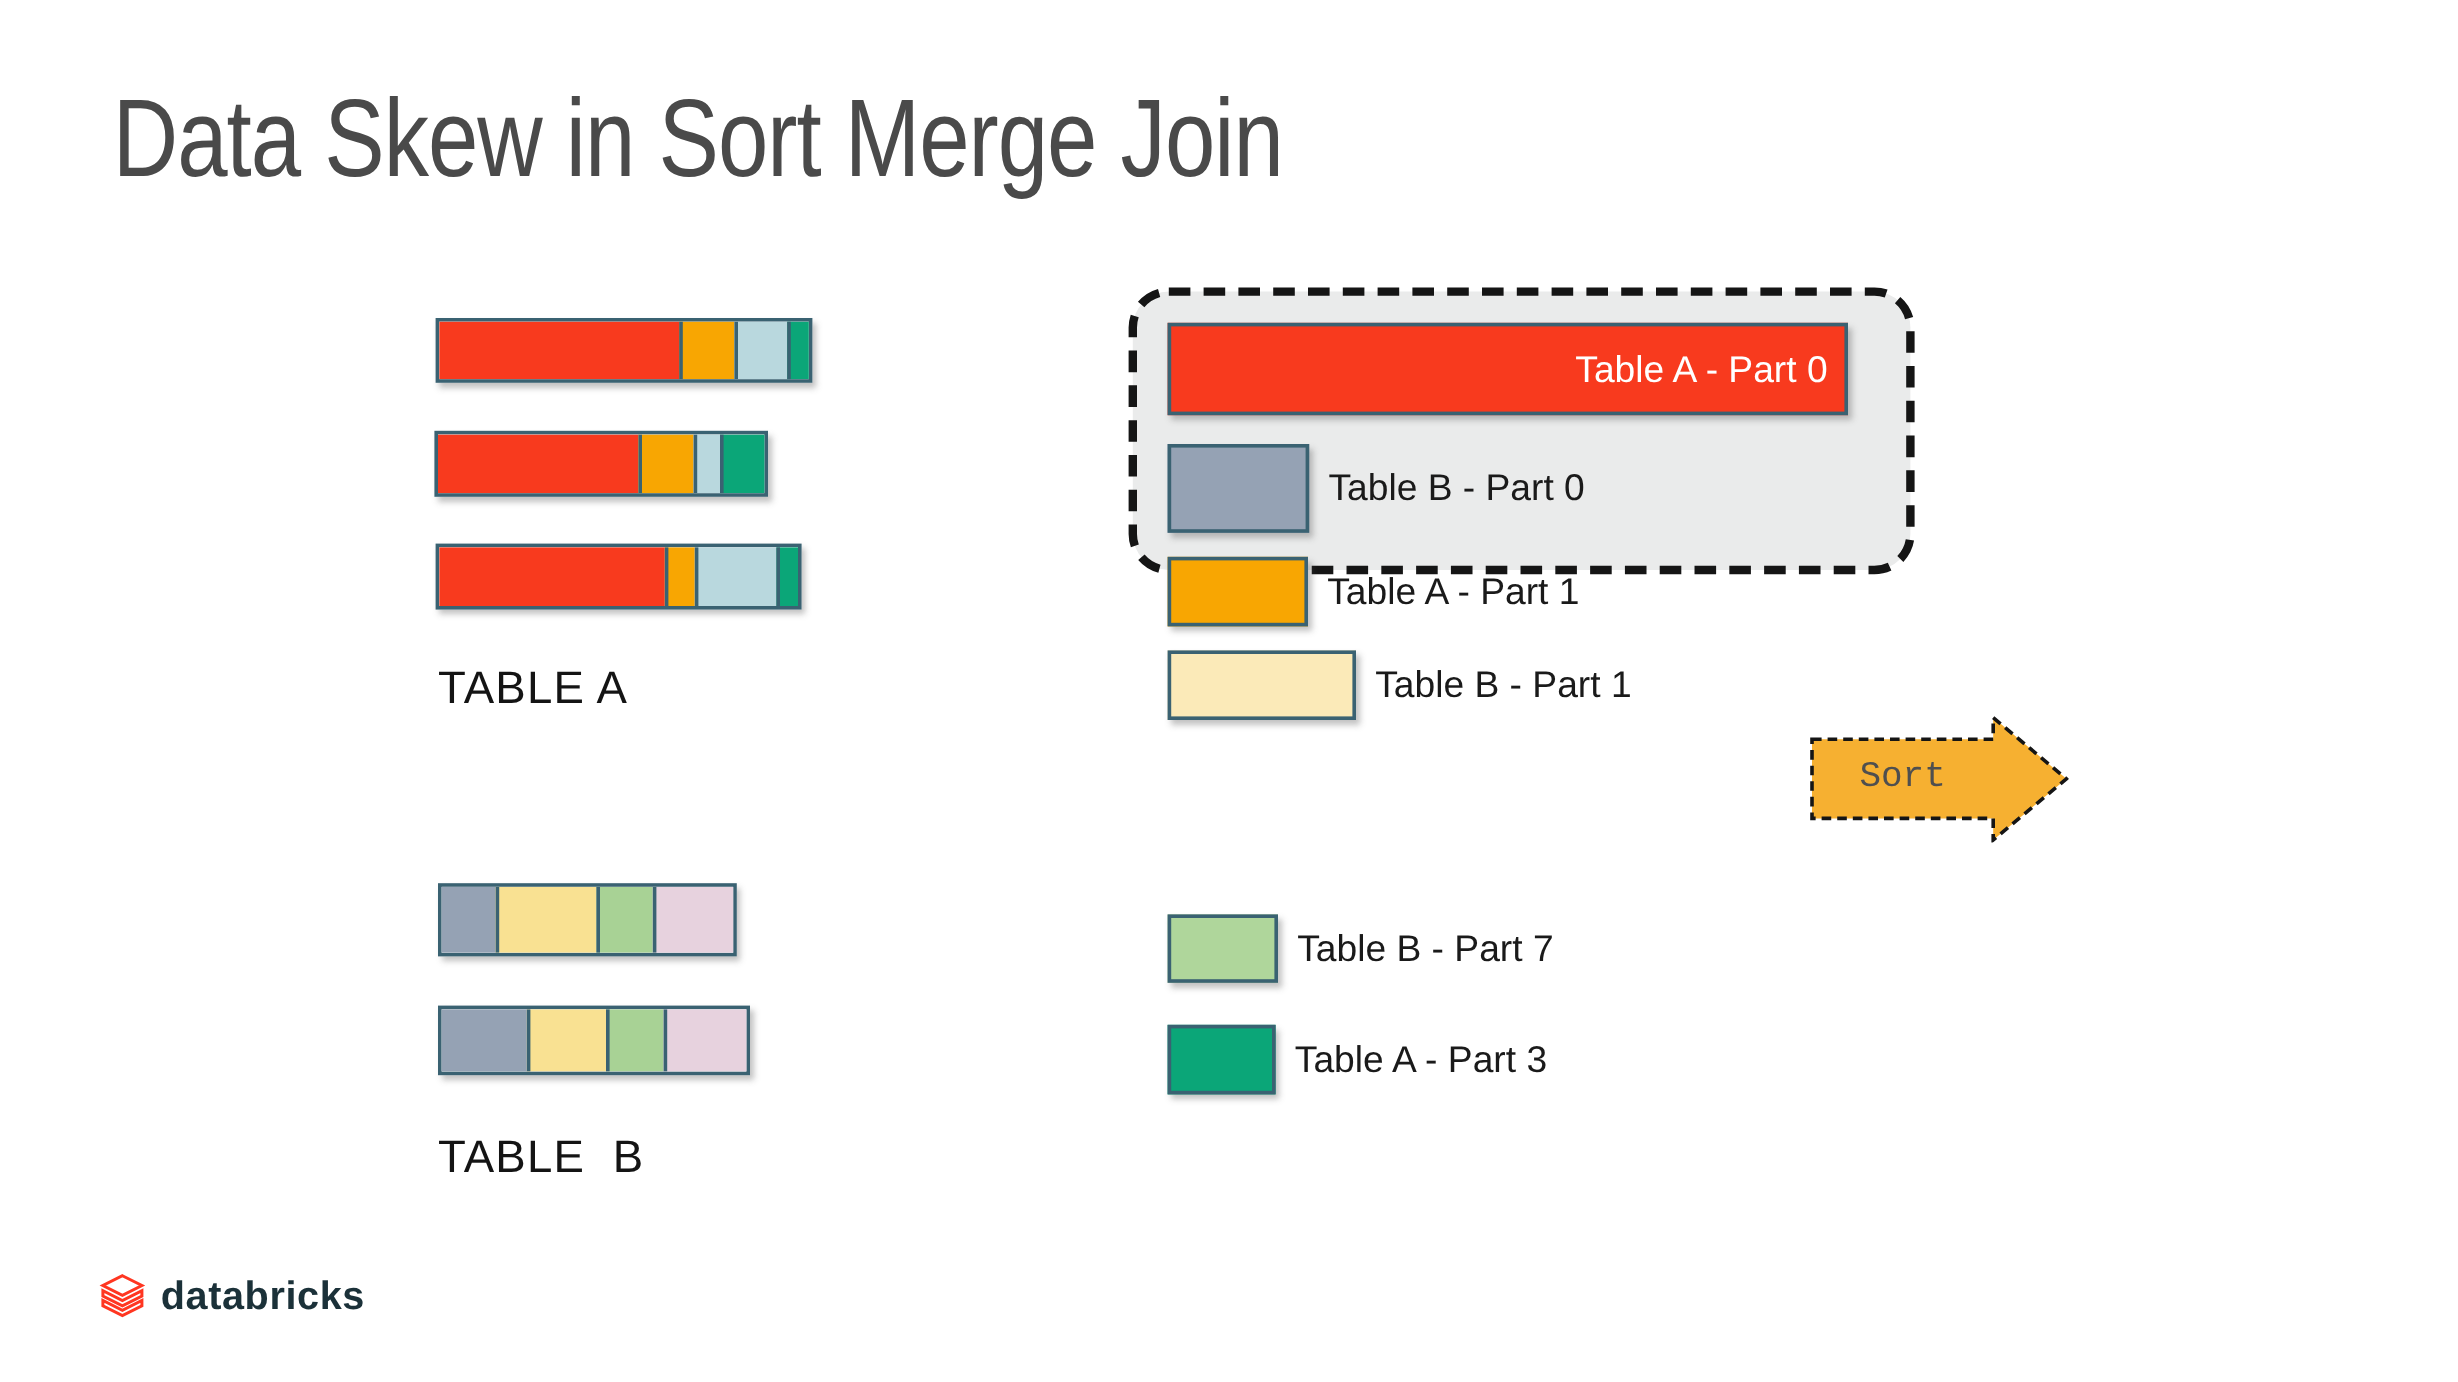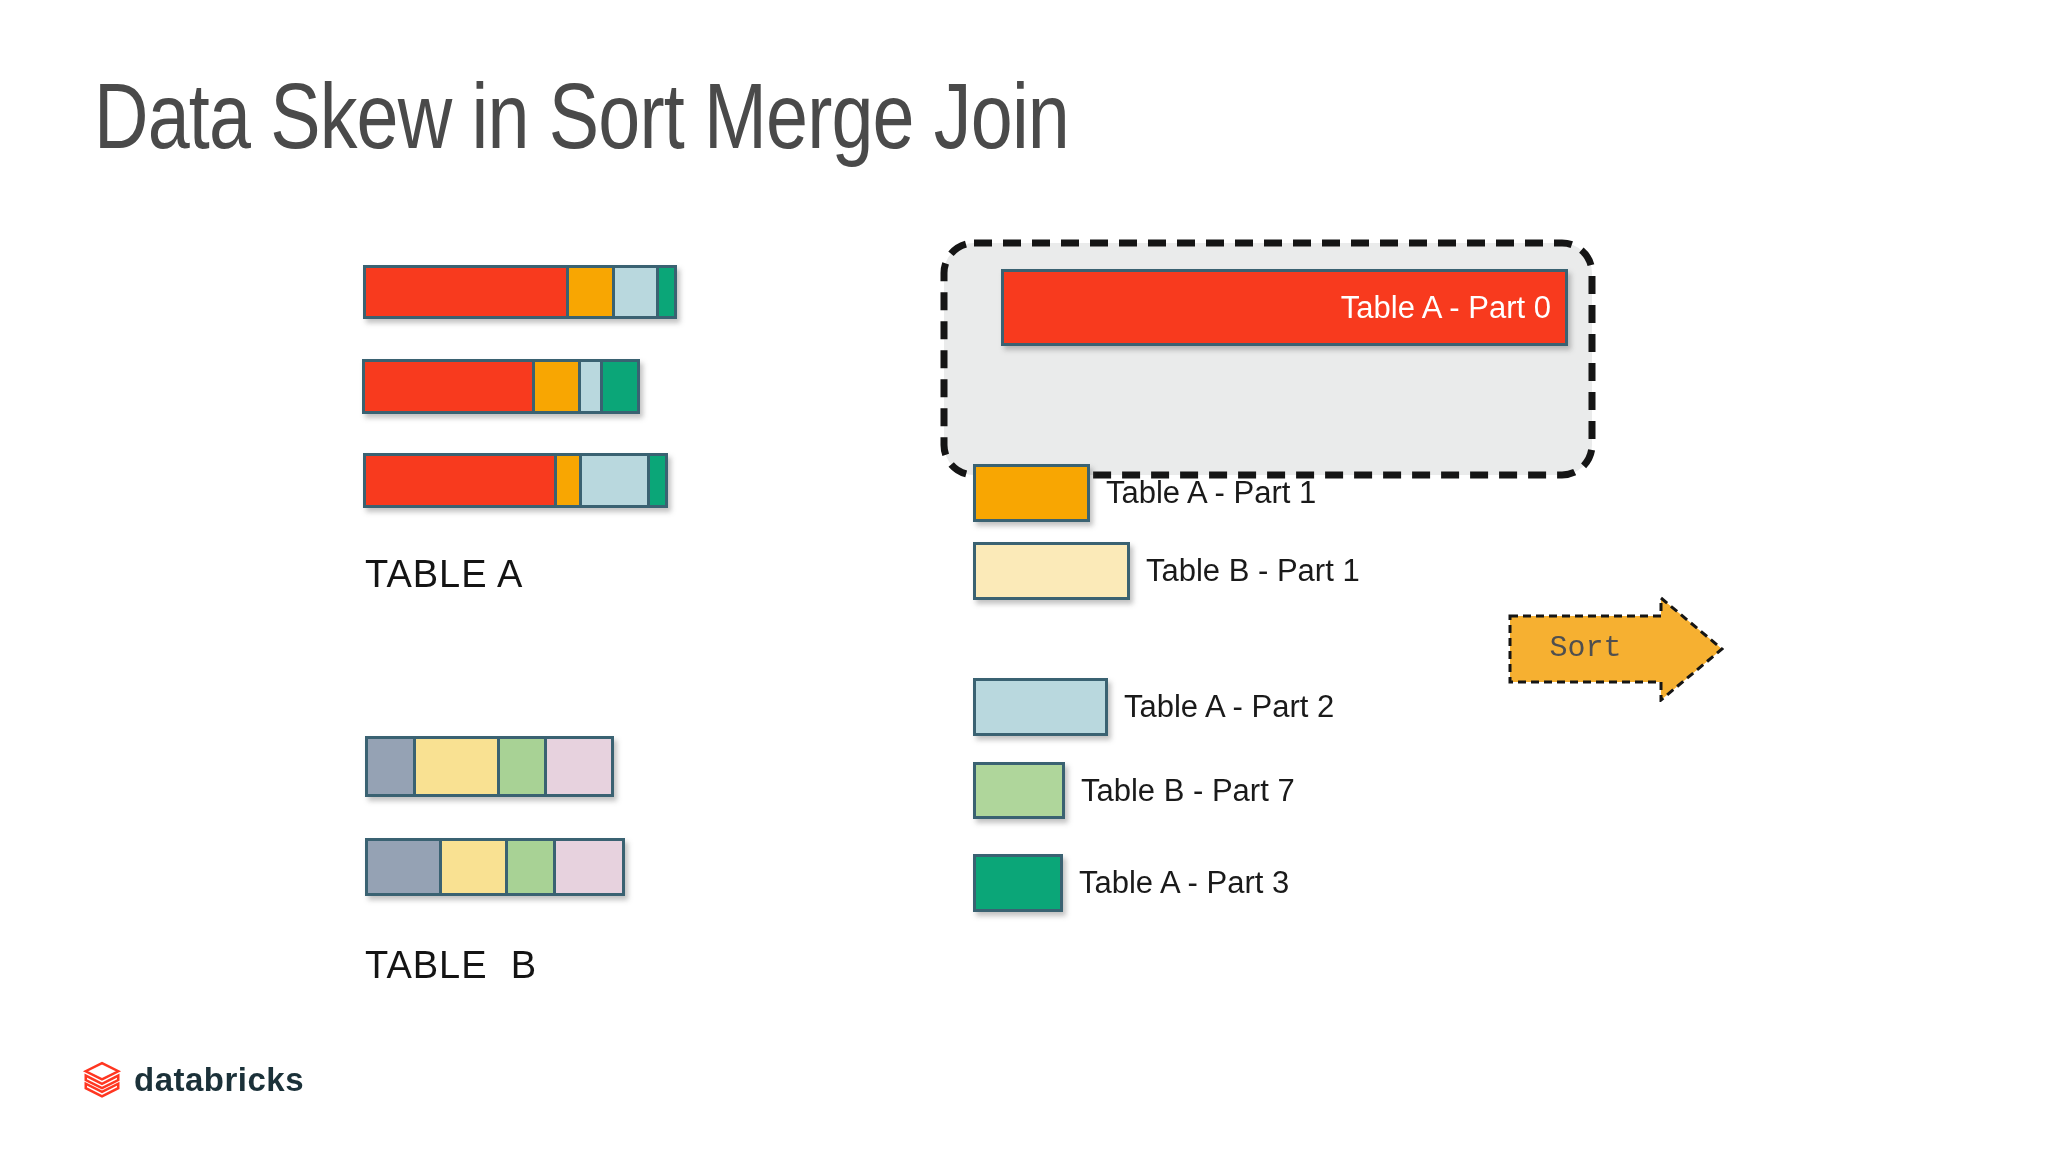--- a/index.html
+++ b/index.html
@@ -41,21 +41,21 @@
   }
   
   .group-svg{position:absolute;left:936px;top:234px;}
   
   .prow{position:absolute;left:973px;display:flex;align-items:center;}
   .pbox{
     box-sizing:border-box;border:3px solid #3A6272;
     box-shadow:3px 4px 5px rgba(80,80,80,.35);flex:0 0 auto;
   }
   .plabel{margin-left:16px;font-size:31px;color:#1A1A1A;white-space:nowrap;}
-  #row-a0{top:269px;margin-left:28px;}
+  #row-a0{top:269px;}
   #row-b0{top:370px;}
   #row-a1{top:464px;}
   #row-b1{top:542px;}
   #row-a2{top:678px;}
   #row-b2{top:762px;}
   #row-a3{top:854px;}
   #row-b3{top:970px;}
   #row-a0 .pbox{display:flex;align-items:center;justify-content:flex-end;padding-right:14px;}
   .inlabel{color:#ffffff;font-size:31px;white-space:nowrap;}
   
@@ -114,35 +114,35 @@
   <svg class="group-svg" width="664" height="248" viewBox="0 0 664 248">
     <rect x="8" y="9" width="648" height="232" rx="30" fill="#EAEBEB" stroke="#151515" stroke-width="7" stroke-dasharray="18 11"></rect>
   </svg>
 
   <div class="prow" id="row-a0">
     <div class="pbox" style="width: 567px; height: 77px; background: rgb(248, 58, 30);">
       <span class="inlabel">Table A - Part 0</span>
     </div>
   </div>
 
+  <div class="prow" id="row-b0">
+    <div class="pbox" style="width: 118px; height: 74px; background: rgb(149, 162, 180);"></div>
+    <span class="plabel">Table B - Part 0</span>
+  </div>
 
   <div class="prow" id="row-a1">
     <div class="pbox" style="width: 117px; height: 58px; background: rgb(248, 166, 2);"></div>
     <span class="plabel">Table A - Part 1</span>
   </div>
 
   <div class="prow" id="row-b1">
     <div class="pbox" style="width: 157px; height: 58px; background: rgb(251, 234, 184);"></div>
     <span class="plabel">Table B - Part 1</span>
   </div>
 
-  <div class="prow" id="row-a2">
-    <div class="pbox" style="width: 135px; height: 58px; background: rgb(185, 216, 222);"></div>
-    <span class="plabel">Table A - Part 2</span>
-  </div>
 
   <div class="prow" id="row-b2">
     <div class="pbox" style="width: 92px; height: 57px; background: rgb(175, 214, 155);"></div>
     <span class="plabel">Table B - Part 7</span>
   </div>
 
   <div class="prow" id="row-a3">
     <div class="pbox" style="width: 90px; height: 58px; background: rgb(11, 166, 120);"></div>
     <span class="plabel">Table A - Part 3</span>
   </div>

